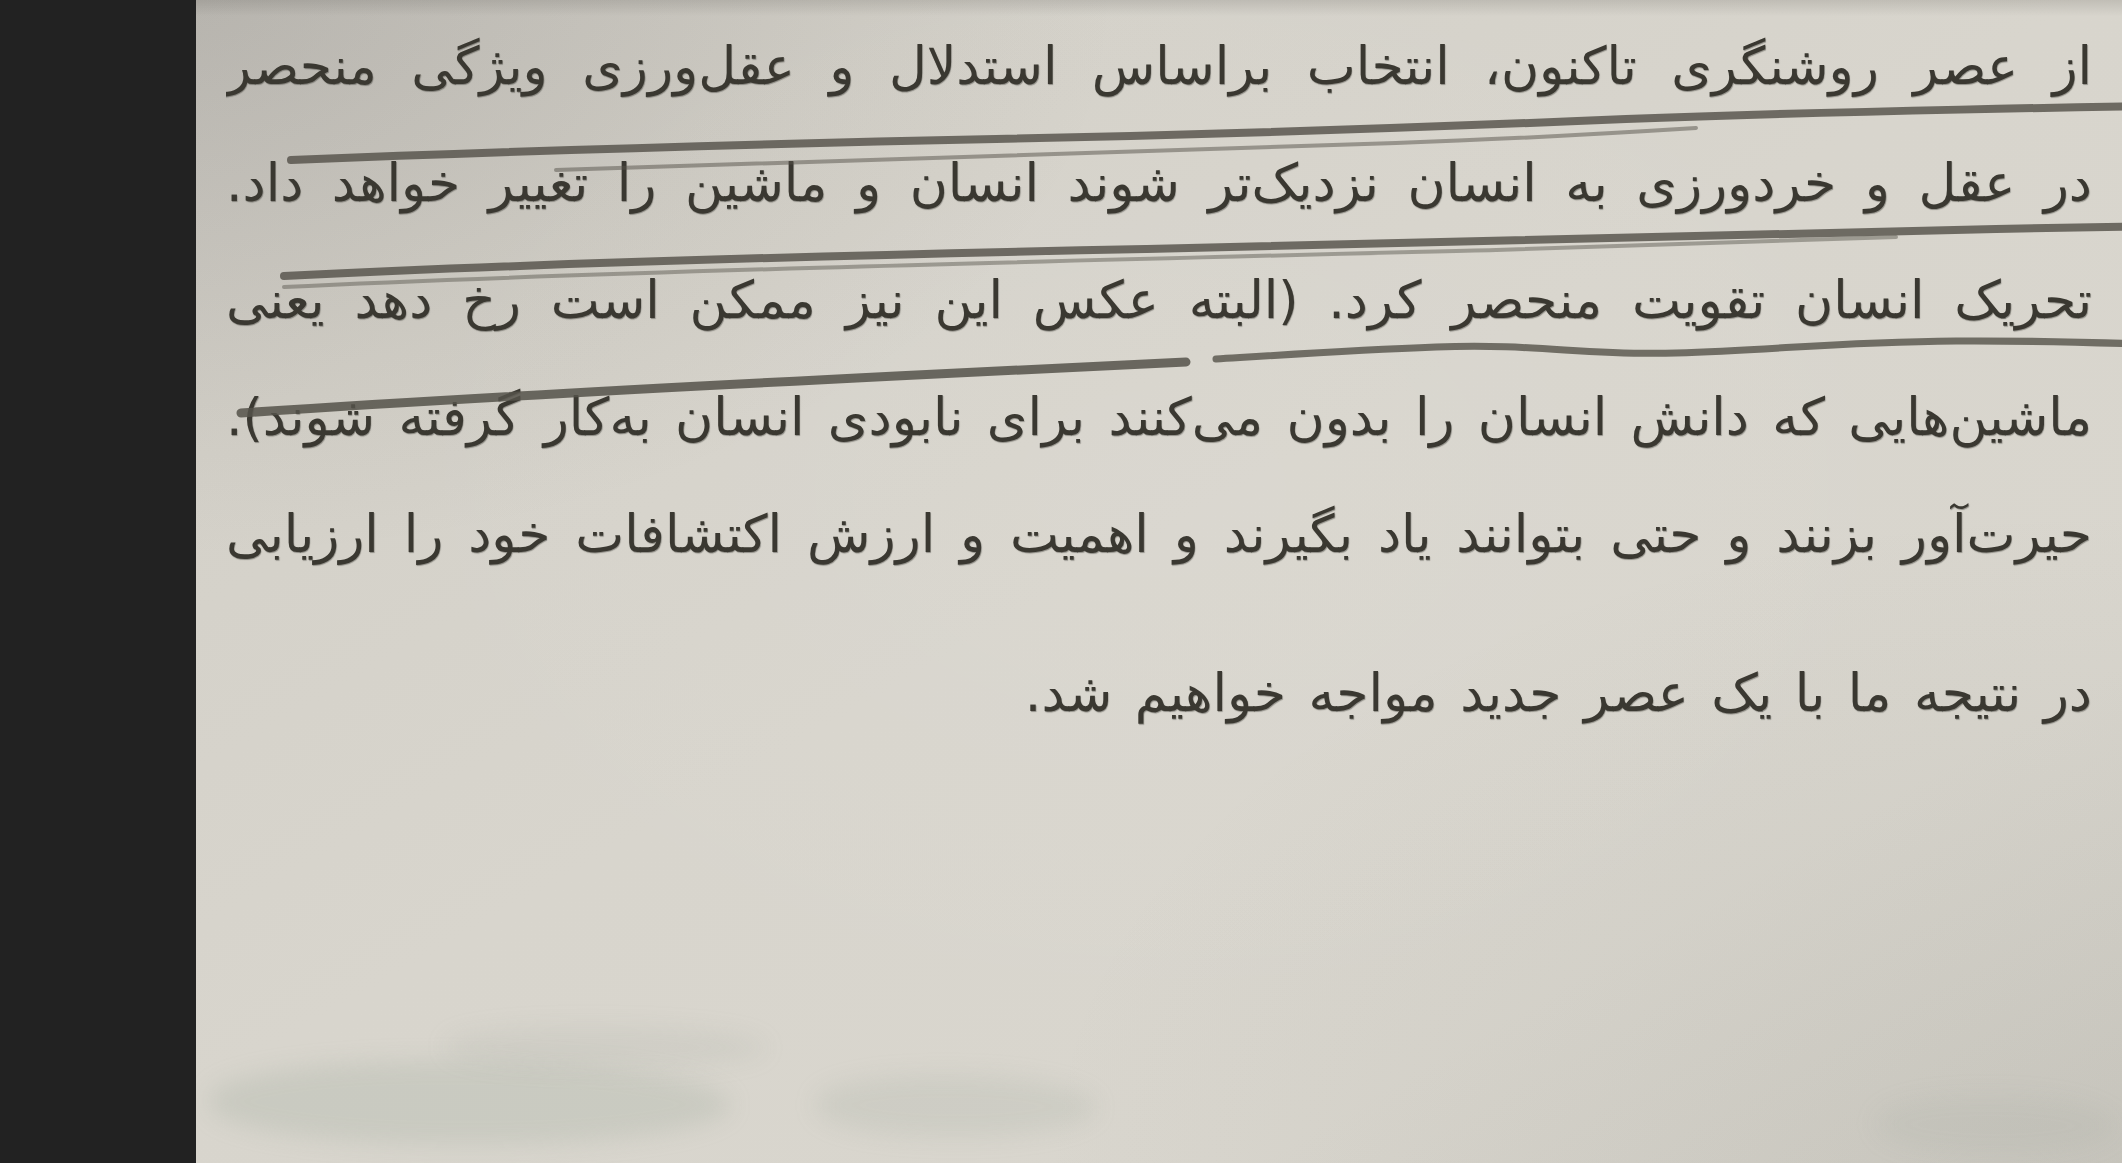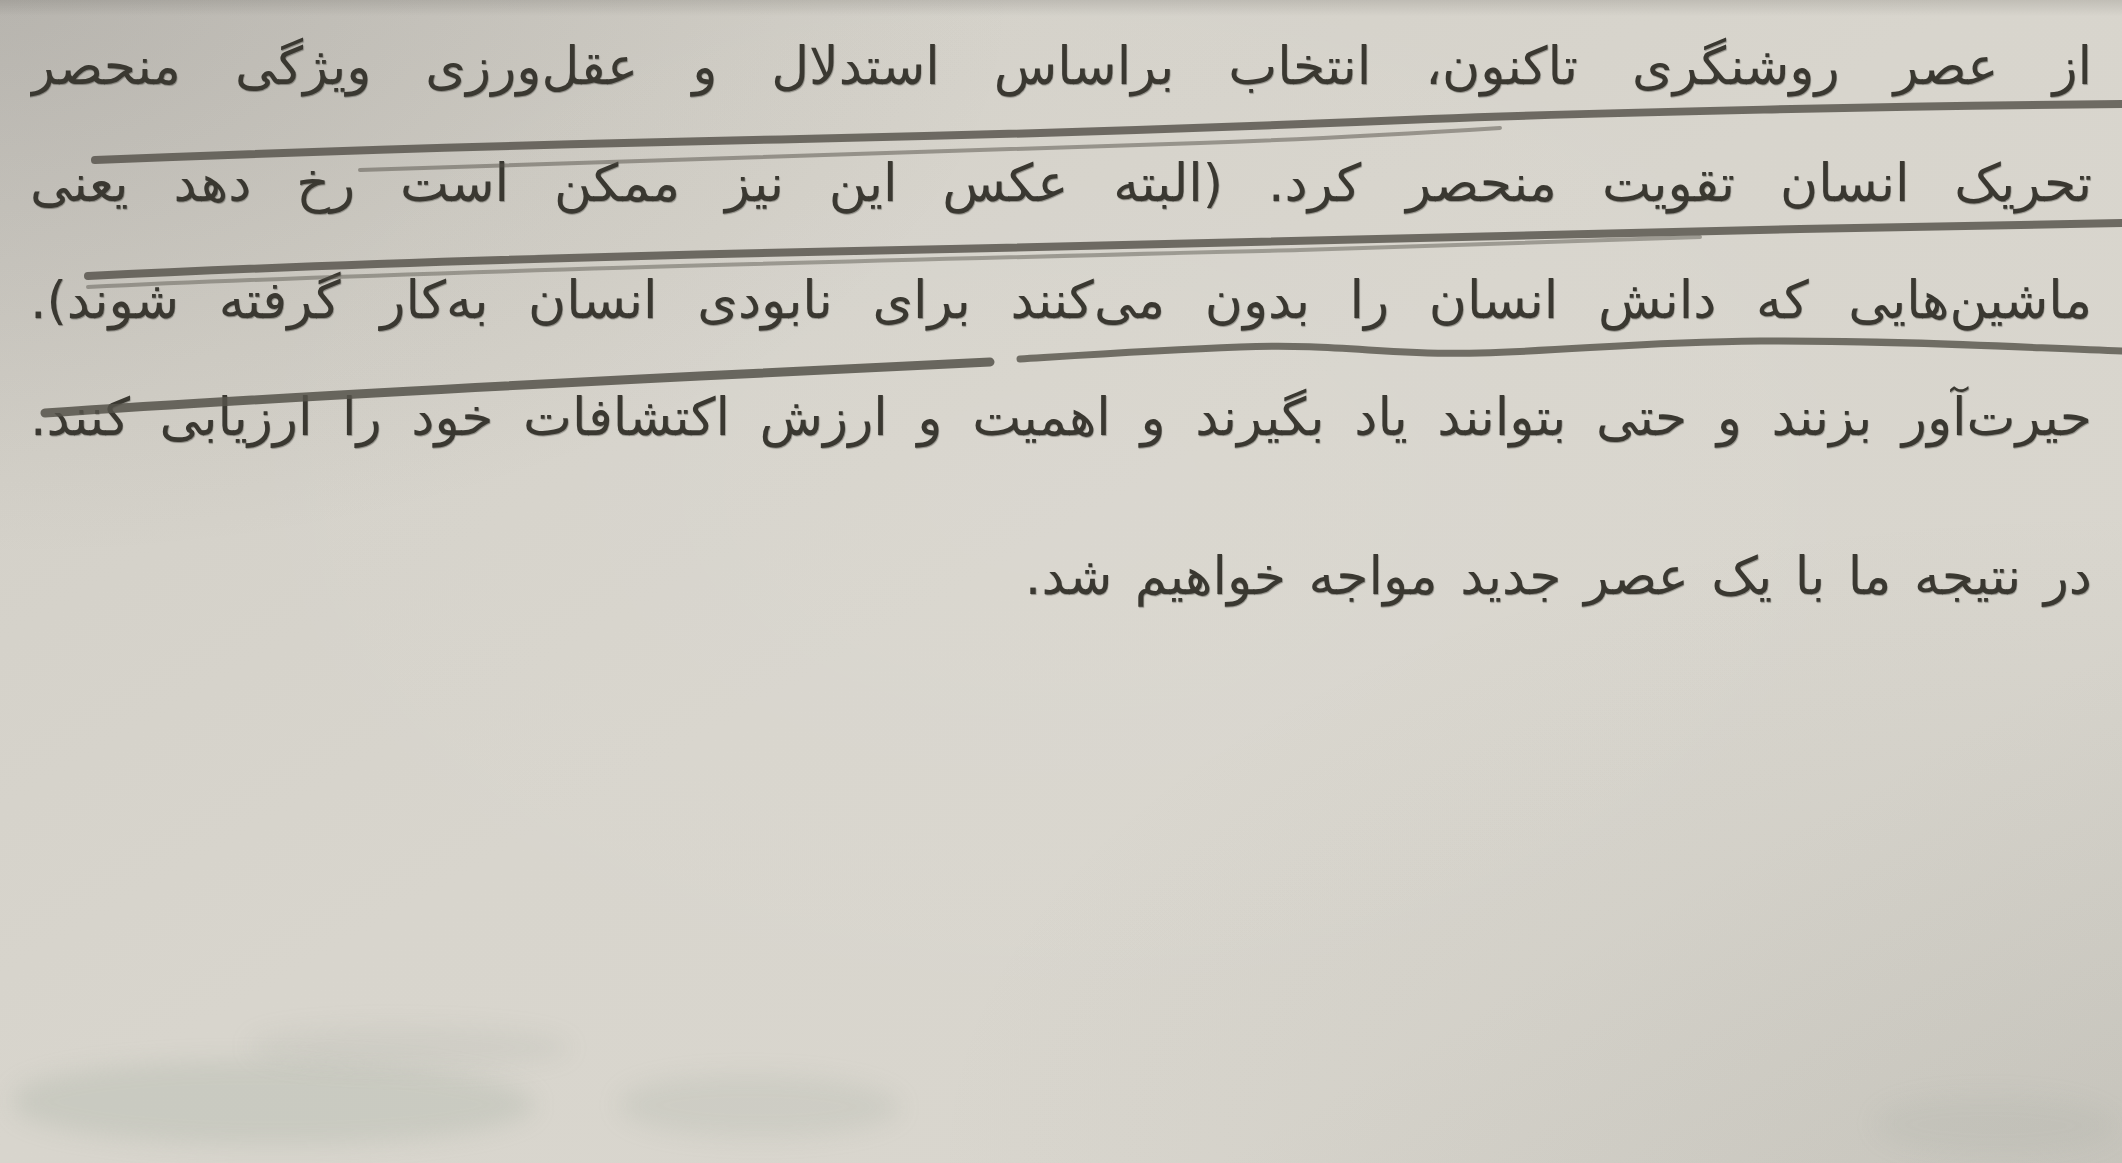--- a/index.html
+++ b/index.html
@@ -3,21 +3,21 @@
 <meta charset="utf-8">
 <style>
   html,body{margin:0;padding:0;background:#222;}
   :root{
     --paper:#d6d3cb;
     --ink:#3a3831;
     --pencil:#55524a;
   }
   .page{
     position:relative;
-    width:2122px;height:1163px;
+    width:1926px;height:1163px;
     overflow:hidden;
     background:
       linear-gradient(180deg, rgba(70,68,62,0.16) 0px, rgba(70,68,62,0) 16px),
       radial-gradient(ellipse at 50% 42%, rgba(255,255,255,0.06), rgba(0,0,0,0) 62%),
       radial-gradient(ellipse at 0% 0%, rgba(60,58,52,0.14), rgba(0,0,0,0) 34%),
       radial-gradient(ellipse at 100% 100%, rgba(90,95,85,0.10), rgba(0,0,0,0) 40%),
       linear-gradient(150deg,#cbc8c2 0%, #d4d1c9 20%, #d8d5cd 48%, #d9d6ce 78%, #d2cfc7 100%);
     font-family:"DejaVu Sans", sans-serif;
   }
   .text-block{
@@ -63,20 +63,21 @@
   .s3{left:250px;bottom:95px;width:320px;height:42px;background:rgba(150,160,150,0.12);}
   .s4{right:6px;bottom:8px;width:240px;height:60px;background:rgba(150,158,146,0.10);}
 </style>
 </head>
 <body>
 
 <div class="page">
 
   <div class="text-block" id="text-block">
       <div class="line">از عصر روشنگری تاکنون، انتخاب براساس استدلال و عقل‌ورزی ویژگی منحصر</div>
+      <div class="line">در عقل و خردورزی به انسان نزدیک‌تر شوند انسان و ماشین را تغییر خواهد داد.</div>
       <div class="line">تحریک انسان تقویت منحصر کرد. (البته عکس این نیز ممکن است رخ دهد یعنی</div>
       <div class="line">ماشین‌هایی که دانش انسان را بدون می‌کنند برای نابودی انسان به‌کار گرفته شوند).</div>
       <div class="line">حیرت‌آور بزنند و حتی بتوانند یاد بگیرند و اهمیت و ارزش اکتشافات خود را ارزیابی کنند.</div>
       <div class="line last">در نتیجه ما با یک عصر جدید مواجه خواهیم شد.</div>
     </div>
 
   <svg class="underlines" width="2122" height="1163" viewBox="0 0 2122 1163" aria-hidden="true">
 
     <path stroke-width="8" opacity="0.82" d="M95,160 C320,151 560,144 800,139 C1040,134 1240,127 1430,119 C1620,112 1900,106 2122,104"></path>
     <path stroke-width="4" opacity="0.5" d="M360,170 C700,160 1000,150 1200,143 C1320,139 1420,133 1500,128"></path>

